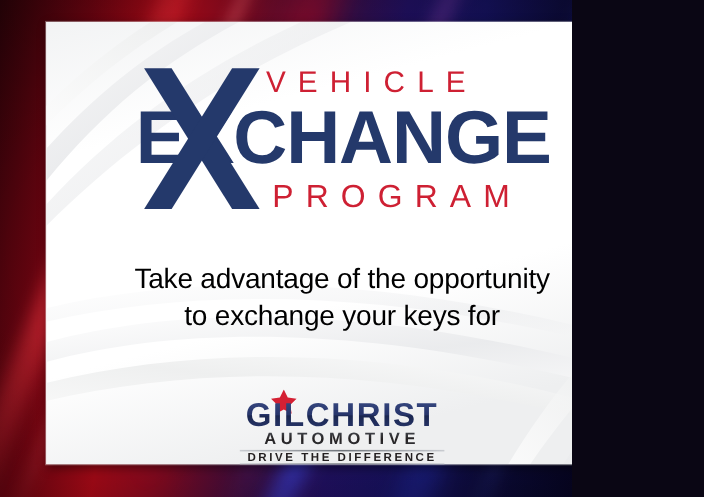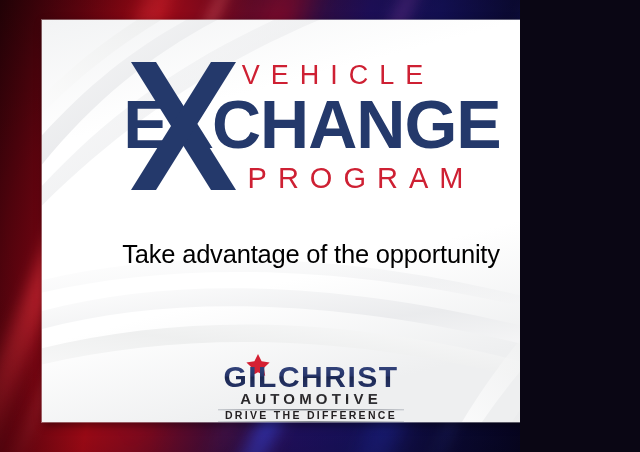--- a/index.html
+++ b/index.html
@@ -208,20 +208,21 @@
 
         <g>
           <polygon points="55,8 80,8 160,136 135,136" fill="#24396B"></polygon>
           <polygon points="160,8 135,8 55,136 80,136" fill="#24396B"></polygon>
         </g>
       </svg>
     </div>
 
     <div id="headline">
       <span class="ln">Take advantage of the opportunity</span>
+      <span class="ln">to exchange your keys for</span>
     </div>
 
     <div id="dealer-logo">
       <svg id="dealer-svg" width="230" height="70" viewBox="0 0 230 70" aria-hidden="true">
         <defs>
           <linearGradient id="gilGrad" x1="0" y1="0" x2="0" y2="1">
             <stop offset="0%" stop-color="#3b4d85"></stop>
             <stop offset="48%" stop-color="#27356B"></stop>
             <stop offset="52%" stop-color="#1b2750"></stop>
             <stop offset="100%" stop-color="#2b3a72"></stop>

